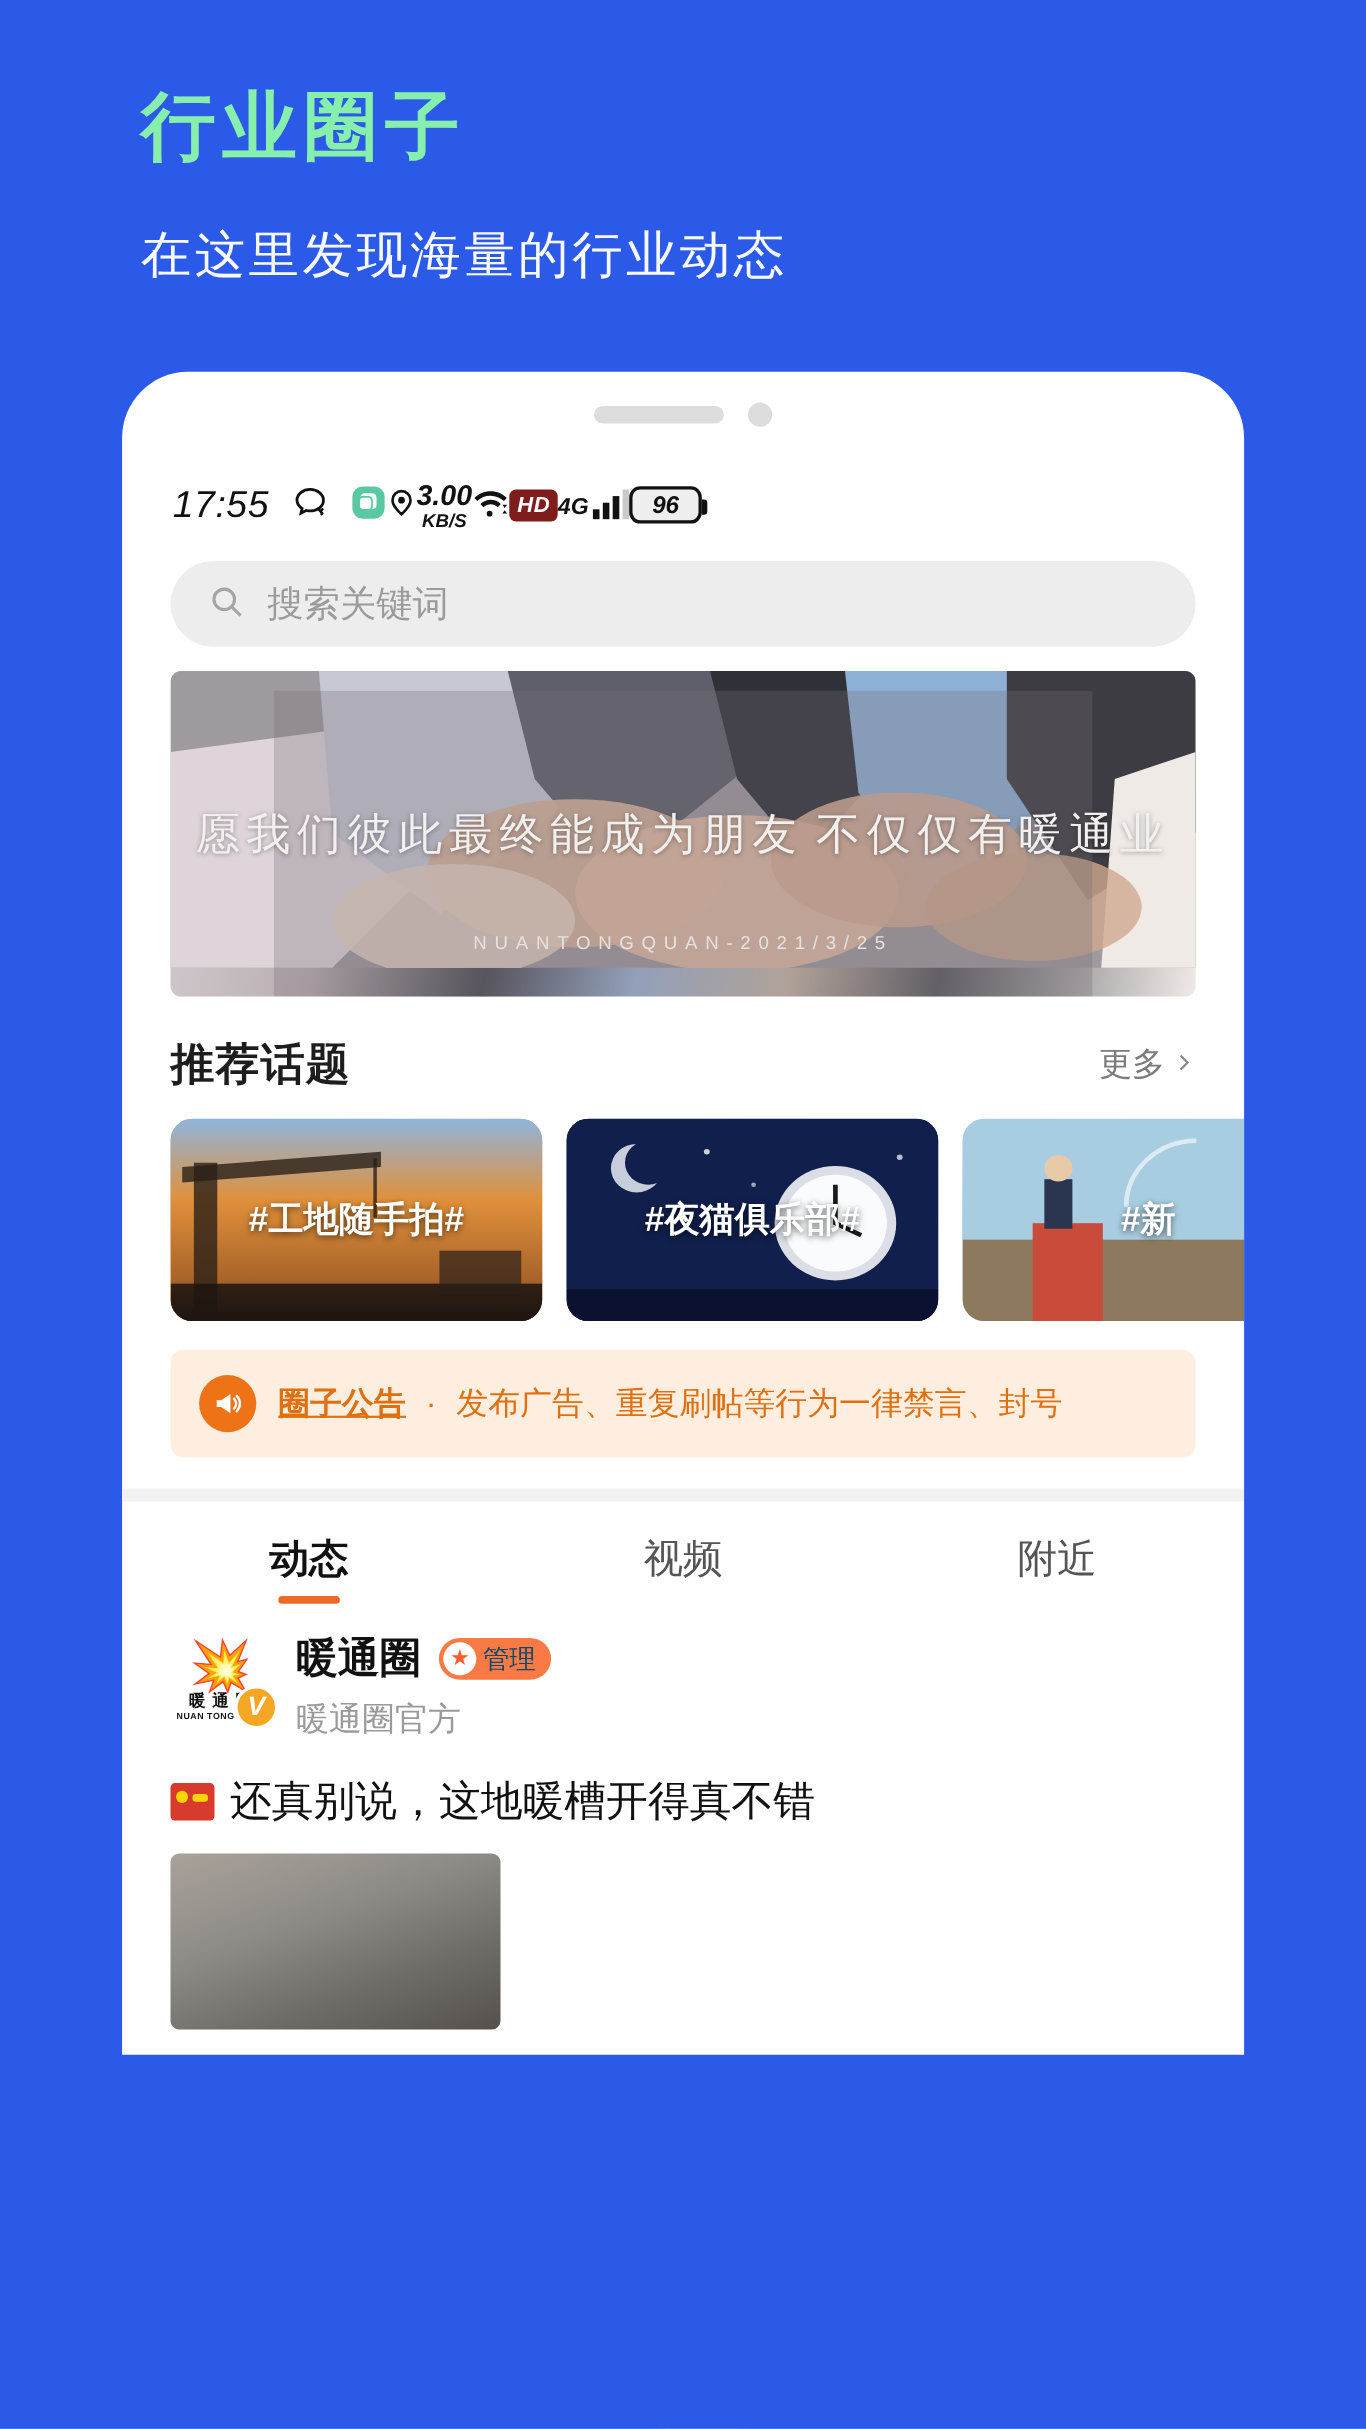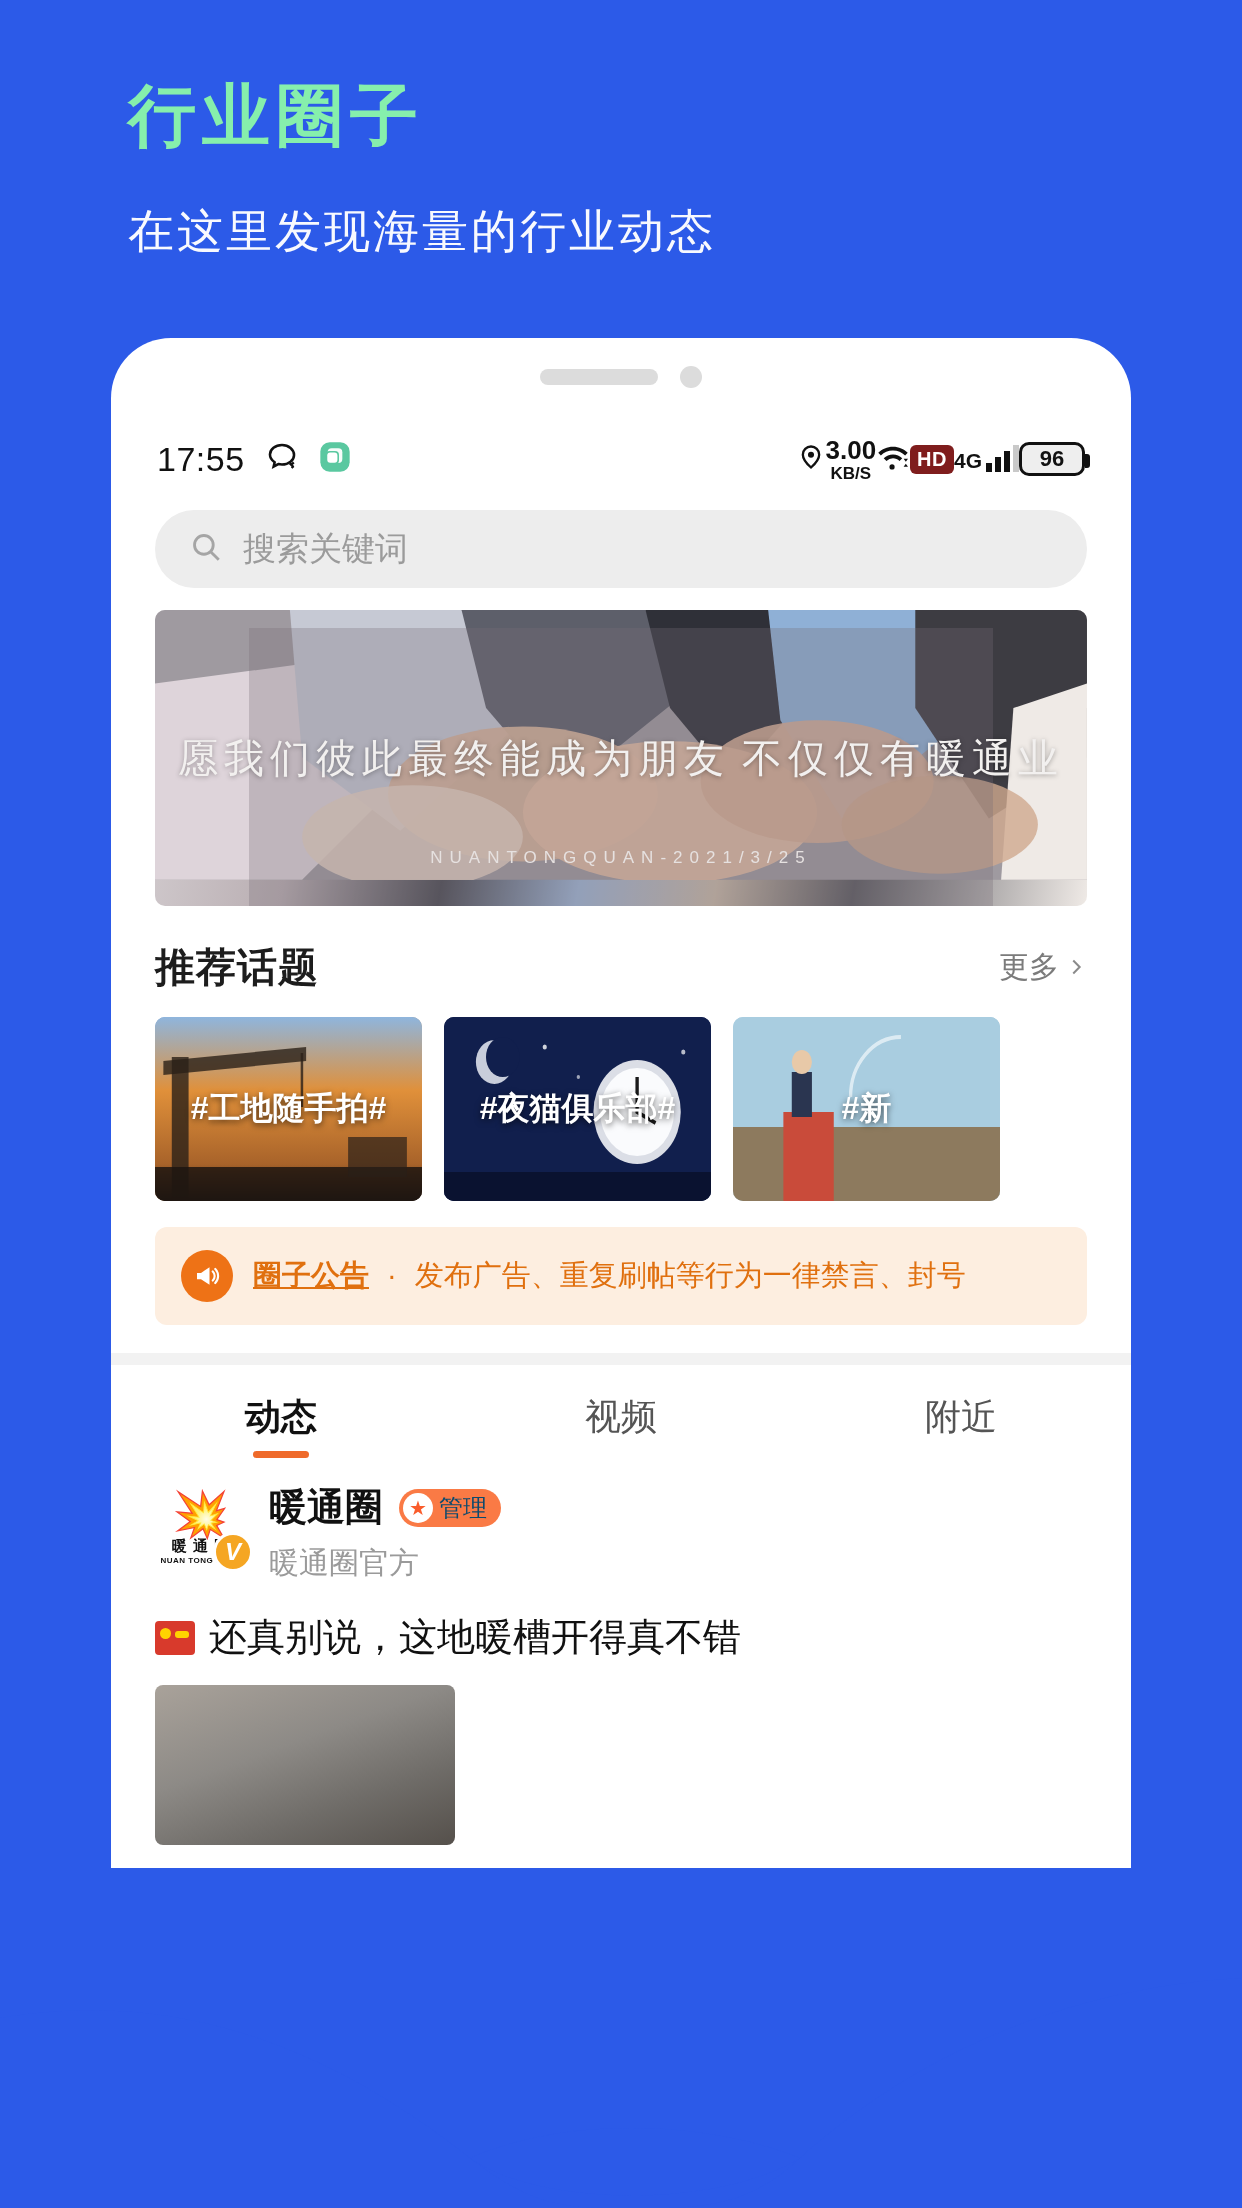--- a/index.html
+++ b/index.html
@@ -31,22 +31,22 @@
     border-radius:60px 60px 0 0;
     overflow:hidden;
     z-index:3;
   }
   .notch-row { height:78px; display:flex; align-items:center; justify-content:center; gap:22px; }
   .notch-bar { width:118px; height:16px; background:#dcdcdc; border-radius:8px; }
   .notch-dot { width:22px; height:22px; background:#dcdcdc; border-radius:50%; }
 
   
   .statusbar {
-    height:86px; display:flex; align-items:center; justify-content:space-between;
-    padding:0 46px; color:#111;
+    height:86px; display:flex; align-items:center; 
+    padding:0 46px; color:#111;font-style:italic;
   }
   .sb-left { display:flex; align-items:center; gap:20px; }
   .sb-time { font-size:34px; font-weight:500; letter-spacing:.5px; }
   .sb-right { display:flex; align-items:center; gap:0; }
   .kbs { display:flex; flex-direction:column; align-items:center; line-height:1; }
   .kbs-num { font-size:26px; font-weight:600; }
   .kbs-unit { font-size:17px; font-weight:600; margin-top:2px; }
   .hd-badge {
     background:#7f1d1d; color:#fff; font-size:20px; font-weight:700;
     border-radius:6px; padding:3px 7px; letter-spacing:.5px;
@@ -89,21 +89,21 @@
      color:#e6e1e0; font-size:17px; letter-spacing:7px; }
 
   
   .sec-head { display:flex; align-items:center; justify-content:space-between;
      padding:34px 44px 0; }
   .sec-title { font-size:40px; font-weight:700; color:#1d1d1d; letter-spacing:1px; }
   .sec-more { display:flex; align-items:center; gap:6px; color:#7b7b7b; font-size:30px; }
 
   .topics { display:flex; gap:22px; padding:22px 0 0 44px; overflow:hidden; }
   .topic {
-    position:relative; width:267px; height:184px; border-radius:10px;
+    position:relative; width:338px; height:184px; border-radius:20px;
     overflow:hidden; flex:0 0 auto;text-align:center;
   }
   .topic-label {
     position:absolute; inset:0; display:flex; align-items:center; justify-content:center;
     color:#fff; font-size:32px; font-weight:600; text-shadow:0 2px 6px rgba(0,0,0,.6);
   }
   .t1 { background:linear-gradient(170deg,#7ea6d8 0%,#c98a3f 45%,#e0903a 62%,#3a2b20 100%); }
   .t2 { background:linear-gradient(160deg,#0d1840 0%,#16255c 40%,#1d2f6e 70%,#101a3e 100%); }
   .t3 { background:linear-gradient(170deg,#b8d7e8 0%,#86b2cf 40%,#c3a889 75%,#7a6b55 100%); }
 

